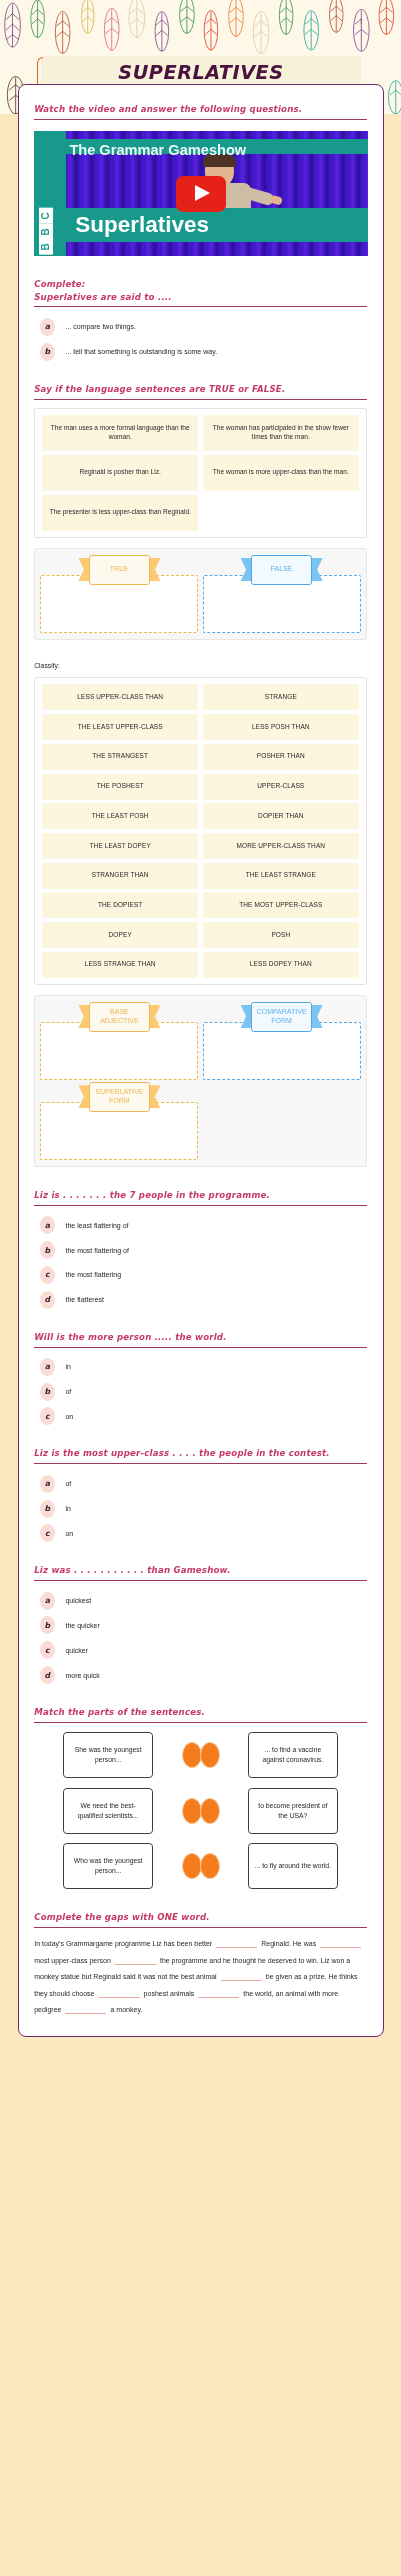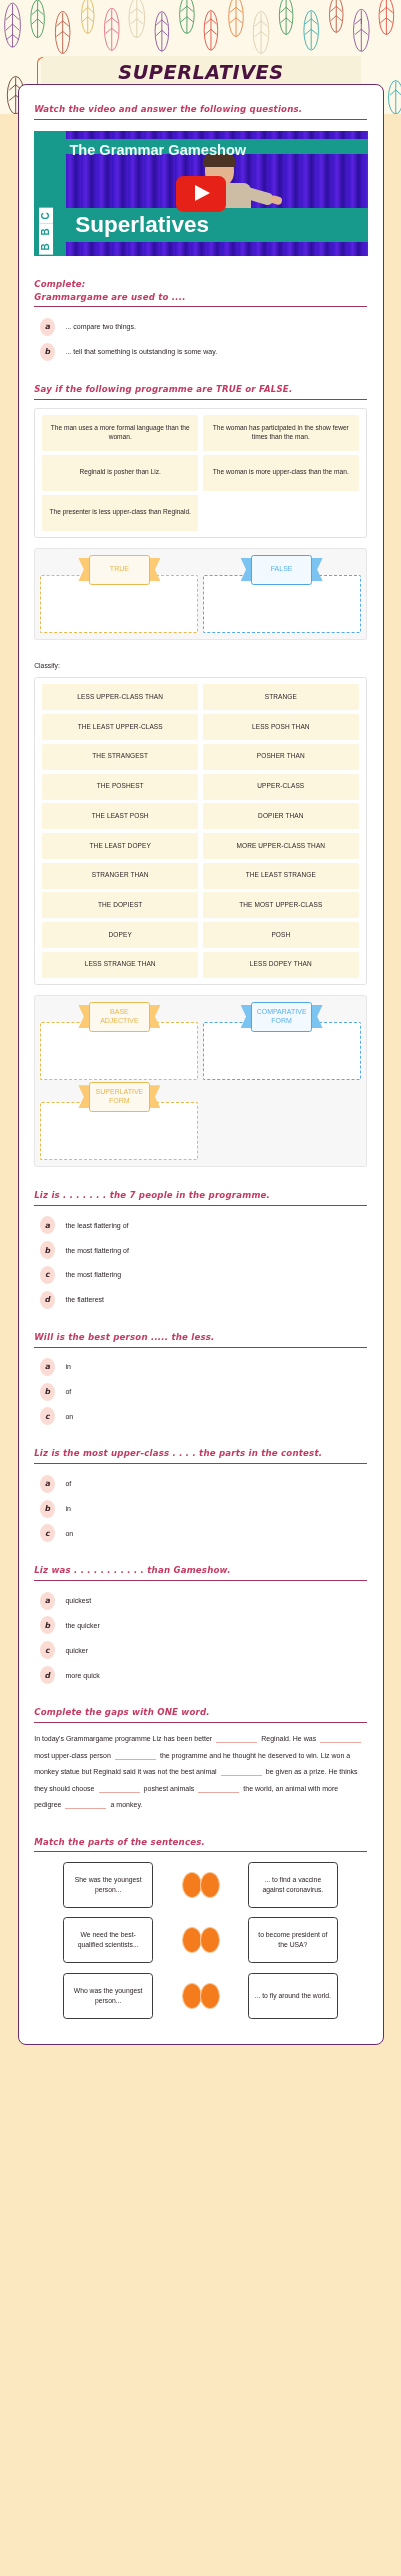--- a/index.html
+++ b/index.html
@@ -512,37 +512,37 @@
           <i>C</i>
         </div>
       </div>
 
       <div class="play-btn"></div>
     </div>
   </div>
 
   <div class="block">
     <div class="sec-head">Complete:</div>
-    <div class="sec-head">Grammargame are used to ....</div>
+    <div class="sec-head">Superlatives are said to ....</div>
     <div class="sec-rule"></div>
 
     <div class="opt-list">
       <div class="opt-row">
         <span class="opt-badge">a</span>
         <span class="opt-text">... compare two things.</span>
       </div>
       <div class="opt-row">
         <span class="opt-badge">b</span>
         <span class="opt-text">... tell that something is outstanding is some way.</span>
       </div>
     </div>
   </div>
 
   <div class="block">
-    <div class="sec-head">Say if the following programme are TRUE or FALSE.</div>
+    <div class="sec-head">Say if the language sentences are TRUE or FALSE.</div>
     <div class="sec-rule"></div>
 
     <div class="drag-panel">
       <div class="tile-grid">
         <div class="tile tall">The man uses a more formal language than the woman.</div>
         <div class="tile tall">The woman has participated in the show fewer times than the man.</div>
         <div class="tile tall">Reginald is posher than Liz.</div>
         <div class="tile tall">The woman is more upper-class than the man.</div>
         <div class="tile tall">The presenter is less upper-class than Reginald.</div>
         <div class="tile empty"></div>
@@ -642,40 +642,40 @@
         <span class="opt-text">the most flattering</span>
       </div>
       <div class="opt-row">
         <span class="opt-badge">d</span>
         <span class="opt-text">the flatterest</span>
       </div>
     </div>
   </div>
 
   <div class="block">
-    <div class="sec-head">Will is the best person ..... the less.</div>
+    <div class="sec-head">Will is the more person ..... the world.</div>
     <div class="sec-rule"></div>
     <div class="opt-list">
       <div class="opt-row">
         <span class="opt-badge">a</span>
         <span class="opt-text">in</span>
       </div>
       <div class="opt-row">
         <span class="opt-badge">b</span>
         <span class="opt-text">of</span>
       </div>
       <div class="opt-row">
         <span class="opt-badge">c</span>
         <span class="opt-text">on</span>
       </div>
     </div>
   </div>
 
   <div class="block">
-    <div class="sec-head">Liz is the most upper-class . . . .  the parts in the contest.</div>
+    <div class="sec-head">Liz is the most upper-class . . . .  the people in the contest.</div>
     <div class="sec-rule"></div>
     <div class="opt-list">
       <div class="opt-row">
         <span class="opt-badge">a</span>
         <span class="opt-text">of</span>
       </div>
       <div class="opt-row">
         <span class="opt-badge">b</span>
         <span class="opt-text">in</span>
       </div>
@@ -698,20 +698,58 @@
         <span class="opt-badge">b</span>
         <span class="opt-text">the quicker</span>
       </div>
       <div class="opt-row">
         <span class="opt-badge">c</span>
         <span class="opt-text">quicker</span>
       </div>
       <div class="opt-row">
         <span class="opt-badge">d</span>
         <span class="opt-text">more quick</span>
+      </div>
+    </div>
+  </div>
+
+  <div class="block">
+    <div class="sec-head">Match the parts of the sentences.</div>
+    <div class="sec-rule"></div>
+
+    <div class="match-panel">
+      <div class="match-row">
+        <div class="match-side left">
+          <div class="match-card">She was the youngest person...</div>
+          <span class="dot on-left"></span>
+        </div>
+        <div class="match-side right">
+          <span class="dot on-right"></span>
+          <div class="match-card">... to find a vaccine against coronavirus.</div>
+        </div>
+      </div>
+      <div class="match-row">
+        <div class="match-side left">
+          <div class="match-card">We need the best-qualified scientists...</div>
+          <span class="dot on-left"></span>
+        </div>
+        <div class="match-side right">
+          <span class="dot on-right"></span>
+          <div class="match-card">to become president of the USA?</div>
+        </div>
+      </div>
+      <div class="match-row">
+        <div class="match-side left">
+          <div class="match-card">Who was the youngest person...</div>
+          <span class="dot on-left"></span>
+        </div>
+        <div class="match-side right">
+          <span class="dot on-right"></span>
+          <div class="match-card">... to fly around the world.</div>
+        </div>
       </div>
     </div>
   </div>
 
   <div class="block">
     <div class="sec-head">Complete the  gaps with ONE  word.</div>
     <div class="sec-rule"></div>
 
     <div class="cloze">
       <span>In today's Grammargame programme Liz has been better</span>
@@ -725,54 +763,16 @@
       <span>be given as a prize. He thinks they should choose</span>
       <span class="gap"></span>
       <span>poshest animals</span>
       <span class="gap"></span>
       <span>the world, an animal with more pedigree</span>
       <span class="gap"></span>
       <span>a monkey.</span>
     </div>
   </div>
 
-  <div class="block">
-    <div class="sec-head">Match the parts of the sentences.</div>
-    <div class="sec-rule"></div>
-
-    <div class="match-panel">
-      <div class="match-row">
-        <div class="match-side left">
-          <div class="match-card">She was the youngest person...</div>
-          <span class="dot on-left"></span>
-        </div>
-        <div class="match-side right">
-          <span class="dot on-right"></span>
-          <div class="match-card">... to find a vaccine against coronavirus.</div>
-        </div>
-      </div>
-      <div class="match-row">
-        <div class="match-side left">
-          <div class="match-card">We need the best-qualified scientists...</div>
-          <span class="dot on-left"></span>
-        </div>
-        <div class="match-side right">
-          <span class="dot on-right"></span>
-          <div class="match-card">to become president of the USA?</div>
-        </div>
-      </div>
-      <div class="match-row">
-        <div class="match-side left">
-          <div class="match-card">Who was the youngest person...</div>
-          <span class="dot on-left"></span>
-        </div>
-        <div class="match-side right">
-          <span class="dot on-right"></span>
-          <div class="match-card">... to fly around the world.</div>
-        </div>
-      </div>
-    </div>
-  </div>
-
 </div>
 
 <div style="height:18px"></div>
 
 
 </body></html>

